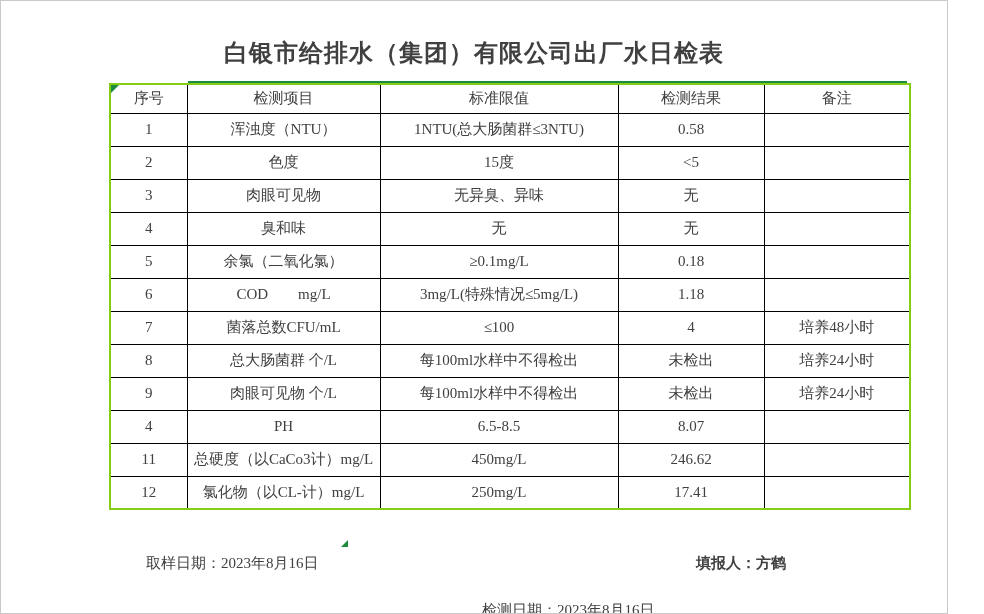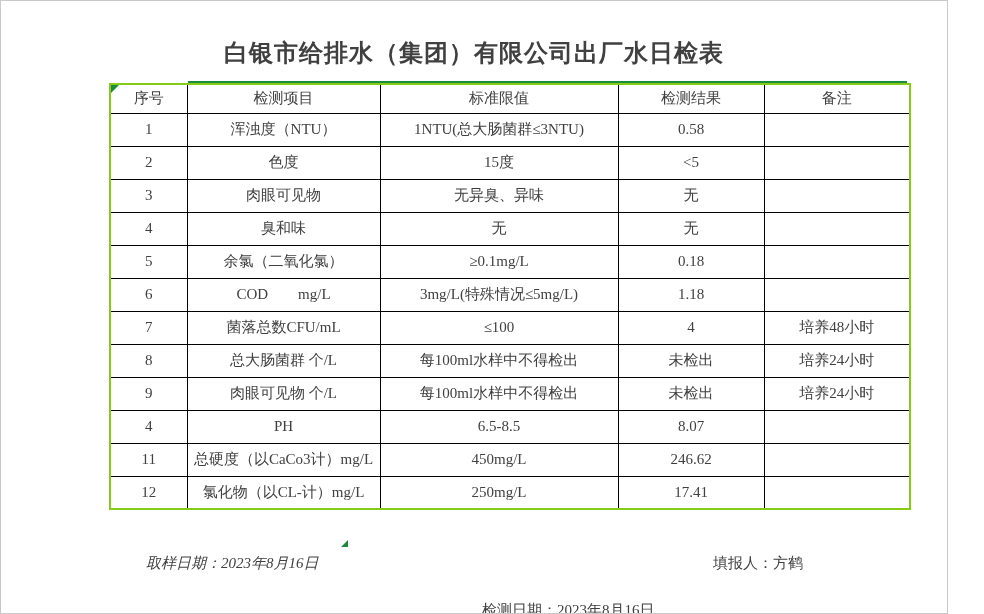--- a/index.html
+++ b/index.html
@@ -41,23 +41,23 @@
     font-size:15px;
     font-weight:normal;
     white-space:pre;
     overflow:hidden;
     padding:0 2px;
   }
   table.report th { height:29px; }
   table.report td { height:33px; }
   .footer-line { position:absolute; top:553px; left:0; width:100%; font-size:15px; }
   .footer-item { position:absolute; white-space:pre; }
-  .f-sampling { left:145px;font-style:italic; }
+  .f-sampling { left:145px; }
   .f-test     { left:481px;margin-top:47px; }
-  .f-reporter { left:712px; }
+  .f-reporter { left:695px;font-weight:bold; }
   
   .green-topline {
     position:absolute; left:187px; top:80px;
     width:719px; height:2px;
   }
   .green-corner-inner {
     position:absolute; left:110px; top:84px;
     width:0; height:0;
   }
   .green-bottom-mark {

